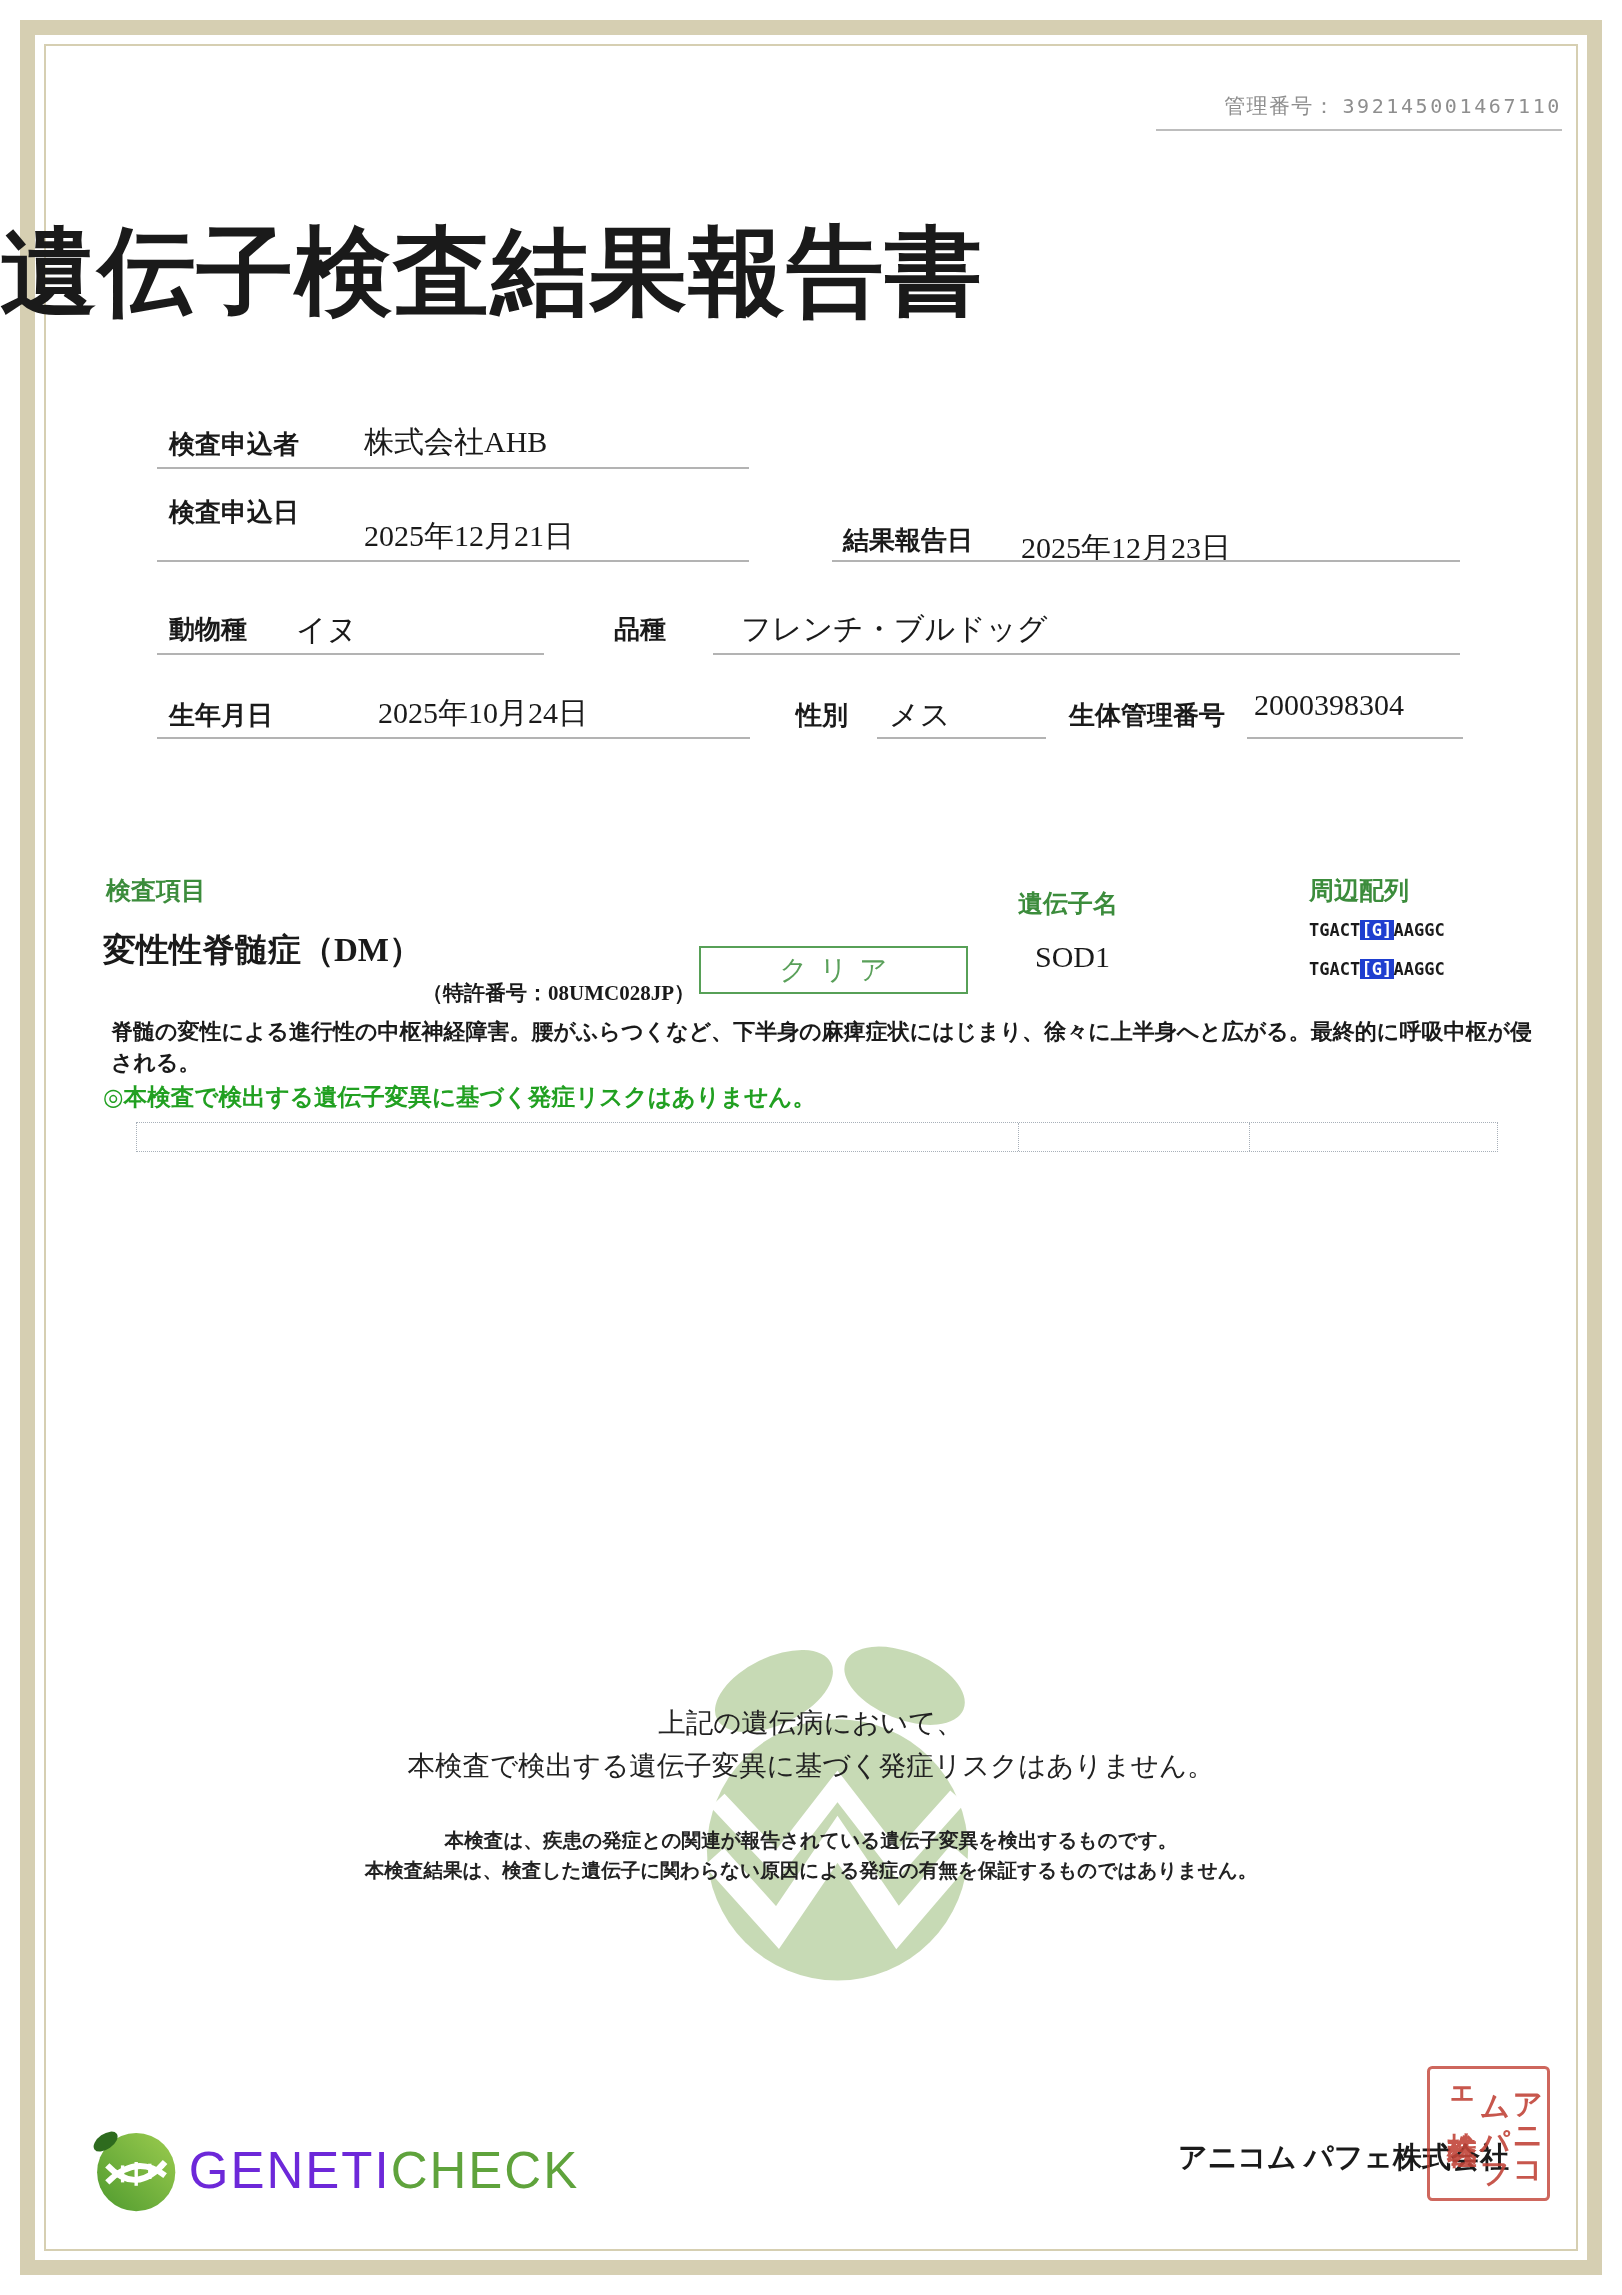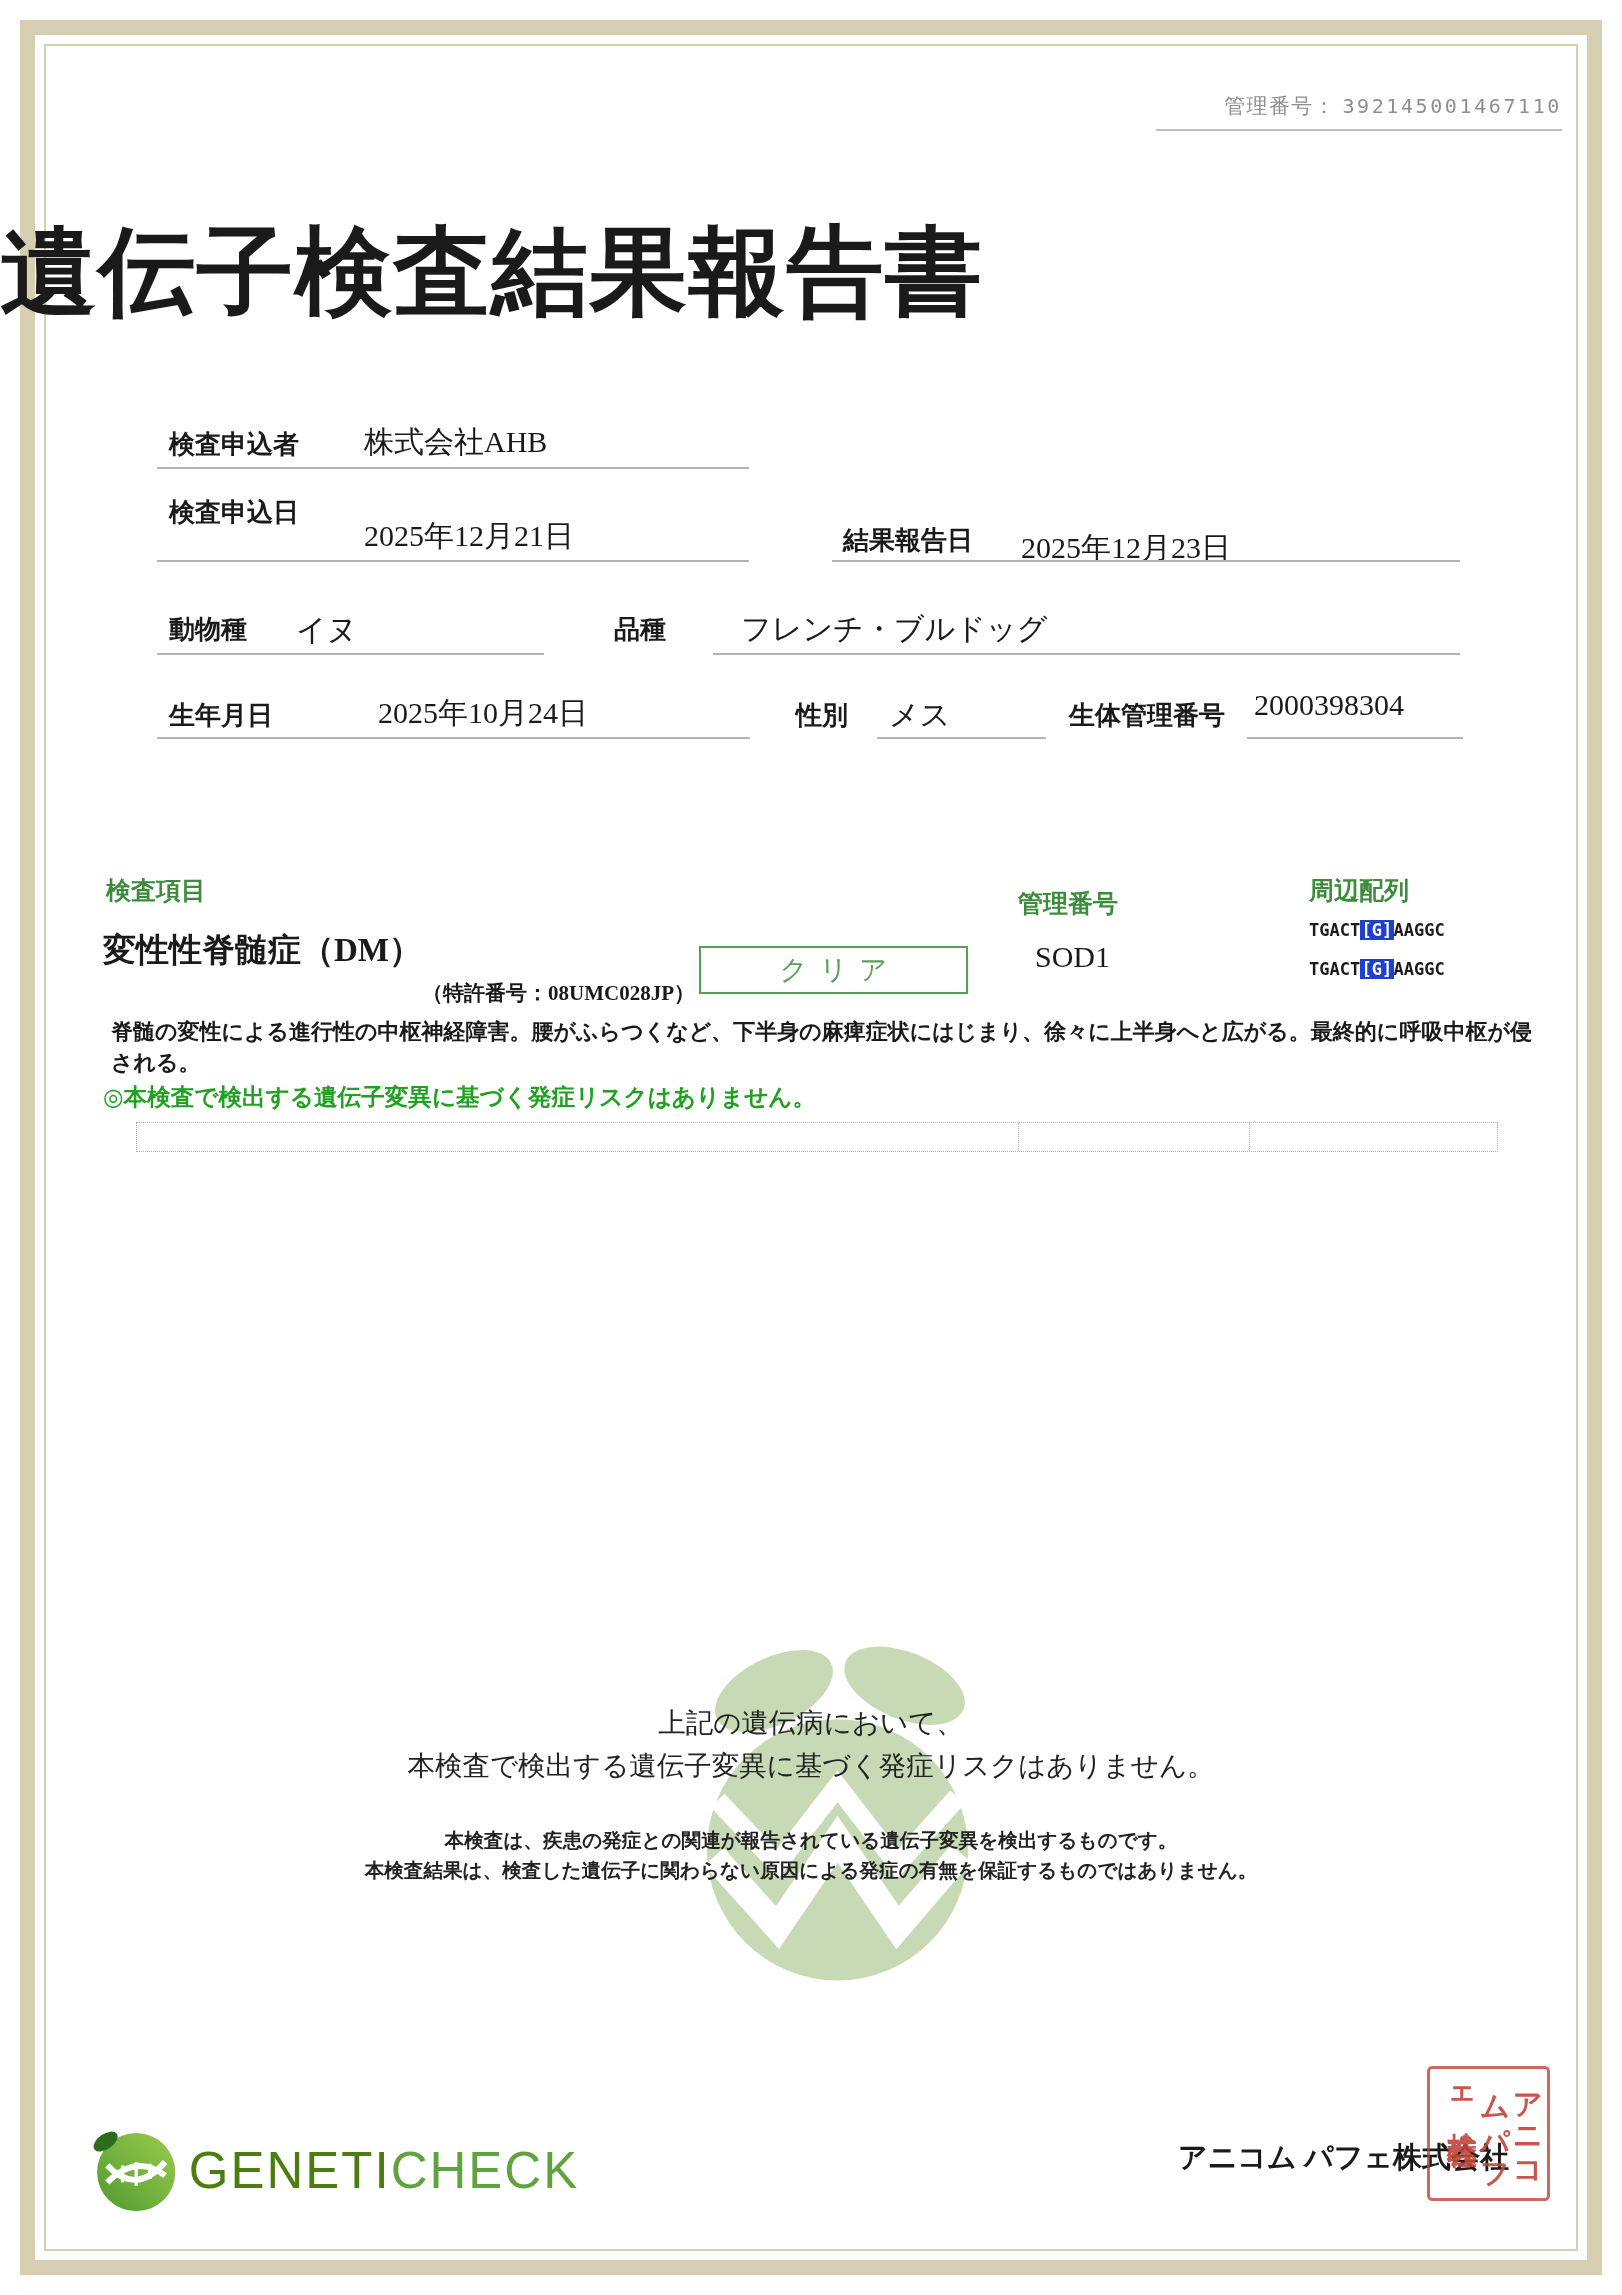--- a/index.html
+++ b/index.html
@@ -44,21 +44,21 @@
   .sum-small{left:0;width:100%;text-align:center;font-family:"Liberation Sans","DejaVu Sans",sans-serif;font-size:19.6px;font-weight:bold;color:#222;}
 
   
   .watermark{top:1631px;left:661px;width:353px;height:353px;z-index:0;opacity:.9;}
   .content-layer{position:absolute;inset:0;z-index:1;}
 
   
   .logo-wrap{top:2128px;left:92px;display:flex;align-items:center;gap:11.8px;}
   .logo-circle{width:85px;height:85px;}
   .logo-word{font-family:"Liberation Sans","DejaVu Sans",sans-serif;font-size:51px;letter-spacing:2px;font-weight:500;}
-  .logo-word .g1{color:#4d7c0f;margin-top:31px;}
+  .logo-word .g1{color:#6d28d9;margin-top:31px;}
   .logo-word .g2{color:#5fa33c;}
 
   .company{top:2138px;left:1178px;font-size:29px;font-weight:bold;}
 
   .seal{top:2066px;left:1427px;width:123px;height:135px;border:3.3px solid rgba(191,57,44,.85);border-radius:5.2px;color:#c2453a;
         writing-mode:vertical-rl;font-size:29.4px;font-weight:bold;line-height:1.12;letter-spacing:2px;padding:3.9px 2.6px;box-sizing:border-box;
         overflow:hidden;opacity:.9;}
 </style>
 </head>
 <body>
@@ -111,21 +111,21 @@
     <div class="abs fvalue" style="left:378px;top:693px;">2025年10月24日</div>
     <div class="abs uline" style="left:157px;top:737px;width:593px;"></div>
     <div class="abs flabel" style="left:796px;top:698px;">性別</div>
     <div class="abs fvalue" style="left:889px;top:695px;">メス</div>
     <div class="abs uline" style="left:877px;top:737px;width:169px;"></div>
     <div class="abs flabel" style="left:1069px;top:698px;">生体管理番号</div>
     <div class="abs fvalue" style="left:1254px;top:688px;">2000398304</div>
     <div class="abs uline" style="left:1247px;top:737px;width:216px;"></div>
 
     <div class="abs ghead" style="left:106px;top:874px;">検査項目</div>
-    <div class="abs ghead" style="left:1018px;top:887px;">管理番号</div>
+    <div class="abs ghead" style="left:1018px;top:887px;">遺伝子名</div>
     <div class="abs ghead" style="left:1309px;top:874px;">周辺配列</div>
 
     <div class="abs disease" style="left:103px;top:928px;">変性性脊髄症（DM）</div>
     <div class="abs patent" style="left:422px;top:979px;">（特許番号：08UMC028JP）</div>
     <div class="abs resultbox" style="left:699px;top:946px;">
       <span>クリア</span>
     </div>
     <div class="abs gene" style="left:1035px;top:940px;">SOD1</div>
 
     <div class="abs seq" style="left:1309px;top:920px;">

